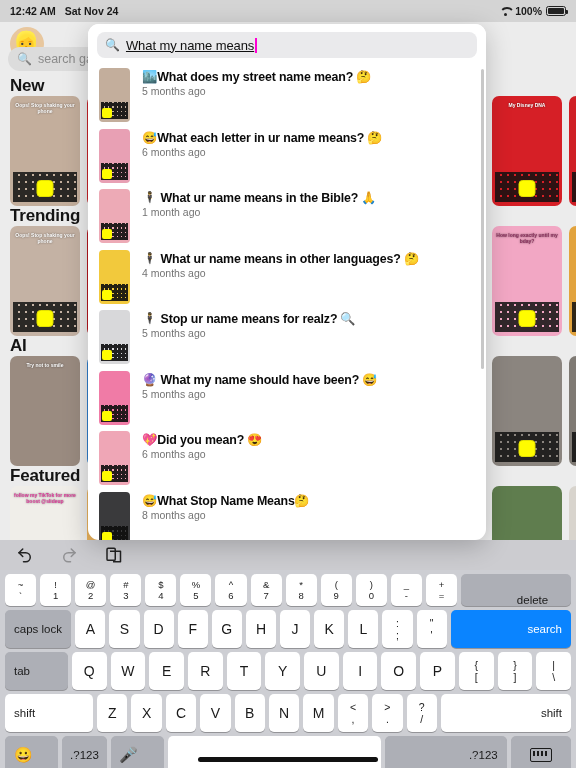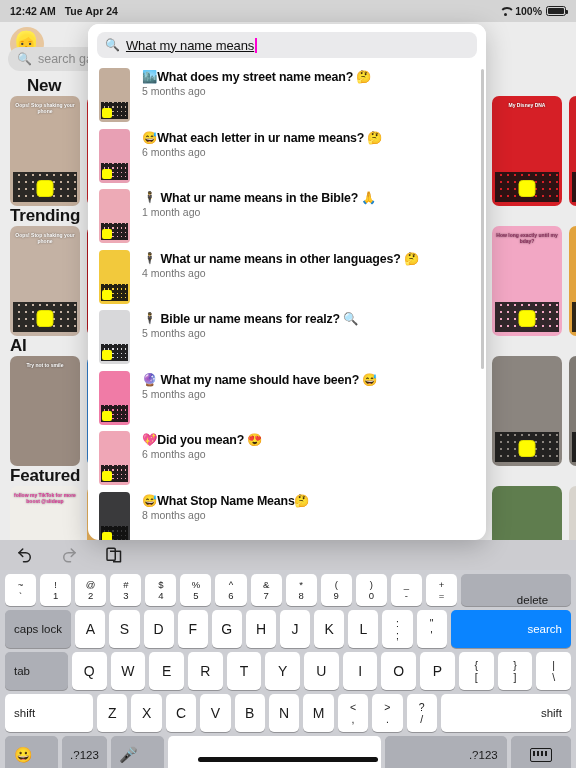--- a/index.html
+++ b/index.html
@@ -196,41 +196,41 @@
 </style>
 </head>
 <body>
 
 <div id="root">
 
   <div class="bg-app">
 
     <div class="statusbar">
       <span class="sb-time">12:42 AM</span>
-      <span class="sb-date">Tue Apr 24</span>
+      <span class="sb-date">Sat Nov 24</span>
       <span class="sb-right">
         <span class="wifi-ico"></span>
         <span style="font-size:10.5px">100%</span>
         <span class="batt">
             <i style="width:100%"></i>
           </span>
       </span>
     </div>
 
     <div class="app-head">
       <div class="avatar">👱‍♀️</div>
       <div class="app-title">slide.ru</div>
     </div>
 
     <div class="search-games">
       <span class="mg">🔍</span>
       <span>search games</span>
     </div>
 
-    <div class="sec-title" style="left:10px; top:76px;margin-left:17px;">New</div>
+    <div class="sec-title" style="left:10px; top:76px;">New</div>
     <div class="card-row" style="left:10px; top:96px;">
       <div class="gcard" style="background:#c3ae9c">
           <div class="cap">Oops! Stop shaking your phone</div>
           <div class="kb"></div>
           <div class="snap"></div>
         </div>
       <div class="gcard" style="background:#c8232a">
           <div class="cap">Thanksgiving</div>
           <div class="kb"></div>
           <div class="snap"></div>
@@ -383,21 +383,21 @@
           <div class="res-time">4 months ago</div>
         </div>
       </div>
 
       <div class="res-row">
         <div class="thumb" style="background:#d8d8da">
             <div class="kb2"></div>
             <div class="snap2"></div>
           </div>
         <div class="res-text">
-          <div class="res-title">🕴️ Bible ur name means for realz? 🔍</div>
+          <div class="res-title">🕴️ Stop ur name means for realz? 🔍</div>
           <div class="res-time">5 months ago</div>
         </div>
       </div>
 
       <div class="res-row">
         <div class="thumb" style="background:#f07ba6">
             <div class="kb2"></div>
             <div class="snap2"></div>
           </div>
         <div class="res-text">

